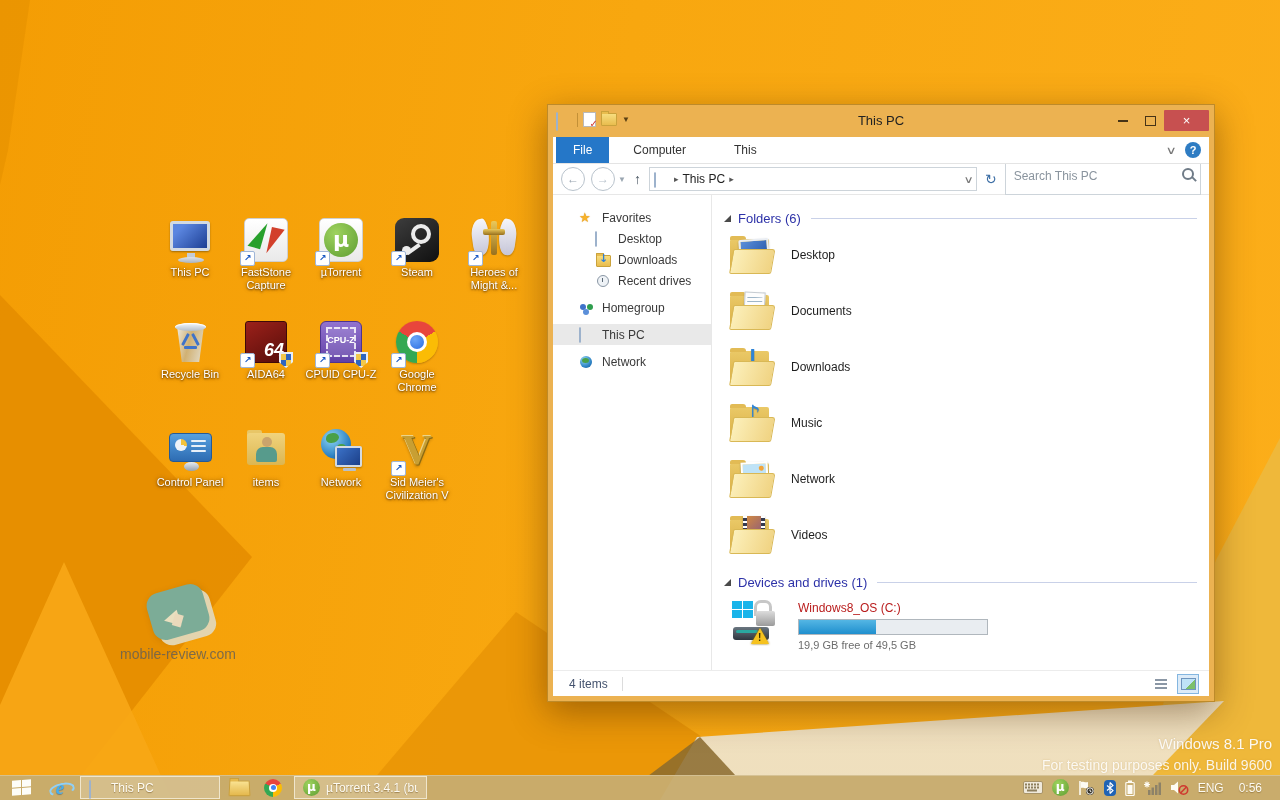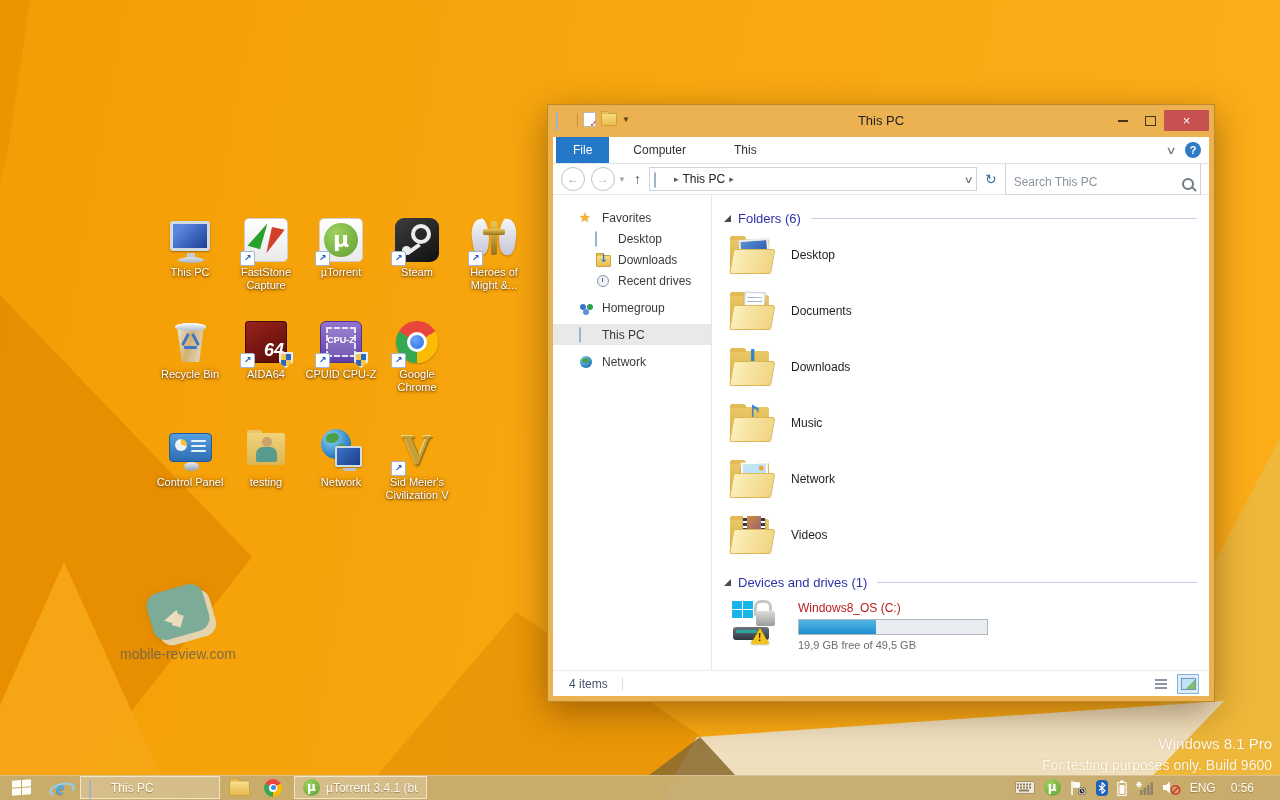--- a/index.html
+++ b/index.html
@@ -154,21 +154,21 @@
   .navbtn{width:22px;height:22px;border:1px solid #b9c3cc;border-radius:50%;color:#9aa6b1;
      display:flex;align-items:center;justify-content:center;font-size:12px;flex:none}
   .navbtn.fwd{color:#b7c1cb}
   .tinycaret{color:#9aa6b1;font-size:8px;margin-left:-3px}
   .upbtn{color:#45525e;font-size:14px;margin:0 2px;flex:none}
   .addrbox{flex:none;width:318px;height:22px;border:1px solid #cdd4da;display:flex;align-items:center;
      padding:0 4px;gap:4px;font-size:12px;color:#222}
   .addrbox .crumb-sep{color:#555;font-size:9px}
   .addrbox .boxchev{margin-left:auto;color:#777;font-size:10px;transform:scaleX(1.4)}
   .refresh{color:#3c6ea5;font-size:14px;flex:none;margin:0 2px}
-  .searchbox{flex:1;height:22px;border:1px solid #cdd4da;display:flex;align-items:flex-end;padding:4px 6px}
+  .searchbox{flex:1;height:22px;border:1px solid #cdd4da;display:flex;align-items:flex-start;padding:4px 6px}
   .searchbox input{border:none;outline:none;flex:1;font-size:12px;color:#333;font-family:inherit;background:transparent}
   .searchbox input::placeholder{color:#8a949e}
   .mag{width:8px;height:8px;border:2px solid #6f7b87;border-radius:50%;position:relative;flex:none}
   .mag::after{content:"";position:absolute;width:6px;height:2px;background:#6f7b87;transform:rotate(45deg);right:-5px;bottom:-2px}
 
   .win-body{flex:1;display:flex;min-height:0}
   .navpane{width:158px;flex:none;border-right:1px solid #e8e8e8;padding-top:12px;font-size:12px;color:#3a3a3a}
   .nrow{height:21px;display:flex;align-items:center;gap:7px;padding-left:26px}
   .nrow.child{padding-left:42px}
   .nrow.sel{background:#e9e9e9}
@@ -288,21 +288,21 @@
      border:1px solid #c99f3c;border-bottom:none;border-radius:1px 1px 0 0}
   .cmini{position:relative;width:18px;height:18px;border-radius:50%;
      background:conic-gradient(from 60deg,#fbbc05 0 120deg,#34a853 120deg 240deg,#e8453c 240deg 360deg)}
   .cmini::before{content:"";position:absolute;inset:5px;border-radius:50%;background:#fff}
   .cmini::after{content:"";position:absolute;inset:6.5px;border-radius:50%;background:#4285f4}
   .utmini{position:relative;width:17px;height:17px;border-radius:50%;flex:none;
      background:radial-gradient(circle at 35% 30%,#9ed25e,#5f9e32)}
   .utmini::after{content:"µ";position:absolute;left:0;right:0;top:1px;text-align:center;color:#fff;
      font:bold 12px/14px "DejaVu Sans",sans-serif}
 
-  .tb-right{position:absolute;right:20px;top:0;bottom:0;display:flex;align-items:center;gap:9px}
+  .tb-right{position:absolute;right:12px;top:0;bottom:0;display:flex;align-items:center;gap:9px}
   .trayic{display:flex;align-items:center;justify-content:center}
   .tb-right .label{font-size:12px;color:#fdfbf3;text-shadow:0 1px 1px rgba(90,60,10,.4)}
   .tb-right .label.time{margin-left:6px;margin-right:6px}
 
   
   .qcaret{color:#5a4014;font-size:8px}
 </style>
 </head>
 <body>
 
@@ -411,21 +411,21 @@
     </div>
   <div class="lbl">Control Panel</div>
 </div>
 <div class="dicon" style="left:228px;top:426px">
   <div class="art lf">
       <div class="tab"></div>
       <div class="back"></div>
       <div class="head"></div>
       <div class="body"></div>
     </div>
-  <div class="lbl">testing</div>
+  <div class="lbl">items</div>
 </div>
 <div class="dicon" style="left:303px;top:426px">
   <div class="art nw">
       <div class="globe"></div>
       <div class="land"></div>
       <div class="land2"></div>
     <div class="mon"></div>
       <div class="mbase"></div>
     </div>
   <div class="lbl">Network</div>

